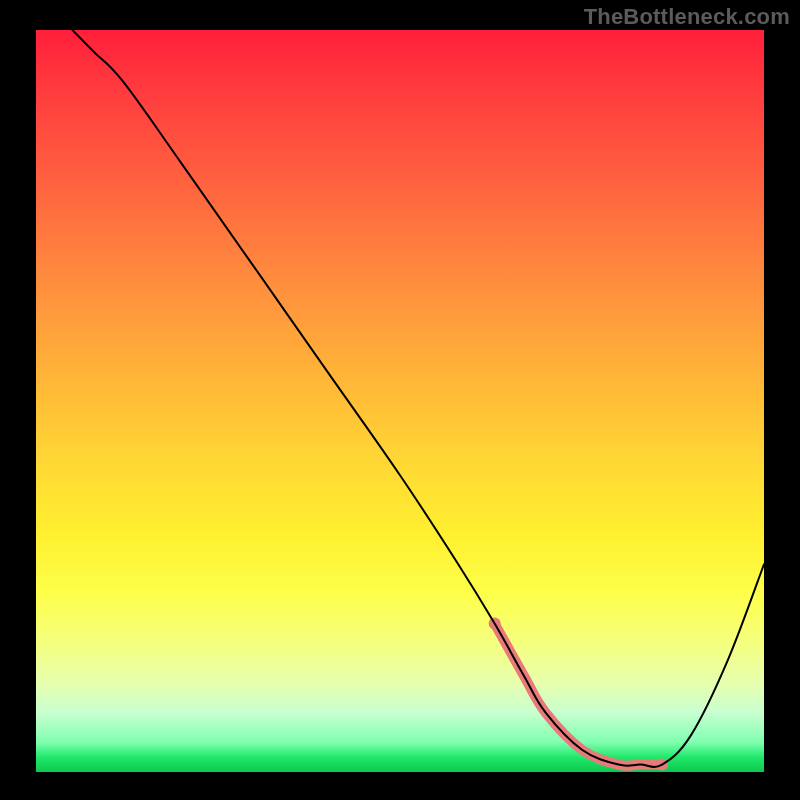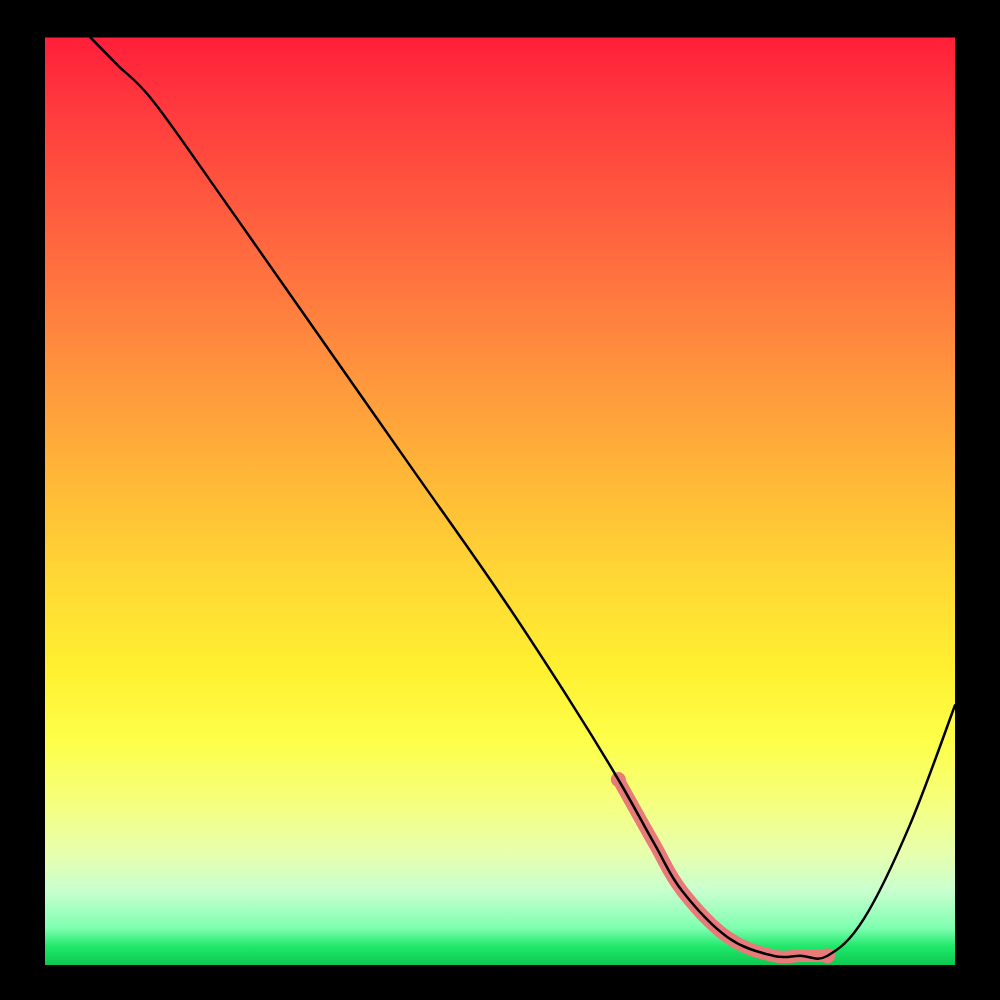--- a/index.html
+++ b/index.html
@@ -74,20 +74,21 @@
     stroke-linejoin: round;
   }
   .curve circle.cap {
     fill: #e87a7a;
   }
 </style>
 </head>
 <body>
 
 <div class="frame">
+  <div class="watermark">TheBottleneck.com</div>
 
   <div class="plot-area">
     <svg class="curve" viewBox="0 0 728 742" preserveAspectRatio="none">
       <path class="pink" id="pink-path" d="M 458.64 593.6 C 463.8816 602.9492, 478.58720000000005 629.5128, 487.76000000000005 645.54 C 496.93280000000004 661.5672, 499.11679999999996 669.284, 509.59999999999997 682.64 C 520.0831999999999 695.996, 532.896 710.3908, 546 719.74 C 559.104 729.0892, 571.9168 731.9088, 582.4 734.58 C 592.8832 737.2512, 596.3776 734.58, 604.24 734.58 C 612.1024 734.58, 622.1488 734.58, 626.08 734.58"></path>
       <circle class="cap" id="cap-left" r="6" cx="458.64" cy="593.6"></circle>
       <circle class="cap" id="cap-right" r="6" cx="626.08" cy="734.58"></circle>
       <path class="main" id="main-path" d="M 36.4 0 C 40.331199999999995 4.006799999999998, 49.0672 12.910800000000002, 58.24 22.25999999999999 C 67.4128 31.60919999999998, 71.6352 31.905999999999928, 87.36 51.93999999999994 C 103.0848 71.97399999999996, 122.0128 100.17000000000006, 145.6 133.56000000000006 C 169.1872 166.95000000000005, 192.192 200.04319999999996, 218.4 237.43999999999994 C 244.608 274.8367999999999, 264.99199999999996 303.9232, 291.2 341.32 C 317.408 378.7168, 340.4128 410.4744, 364 445.2 C 387.5872 479.9256, 405.2048 507.528, 422.23999999999995 534.24 C 439.2751999999999 560.952, 446.84639999999996 573.566, 458.64 593.6 C 470.4336 613.634, 478.58720000000005 629.5128, 487.76000000000005 645.54 C 496.93280000000004 661.5672, 499.11679999999996 669.284, 509.59999999999997 682.64 C 520.0831999999999 695.996, 532.896 710.3908, 546 719.74 C 559.104 729.0892, 571.9168 731.9088, 582.4 734.58 C 592.8832 737.2512, 596.3776 734.58, 604.24 734.58 C 612.1024 734.58, 616.9072 739.9224, 626.08 734.58 C 635.2528000000001 729.2376, 643.4064000000001 723.5984, 655.2 704.9 C 666.9936 686.2016, 678.496 661.4188, 691.6 630.7 C 704.7040000000001 599.9812000000001, 721.448 551.6028, 728 534.24"></path>
     </svg>
   </div>
 </div>

